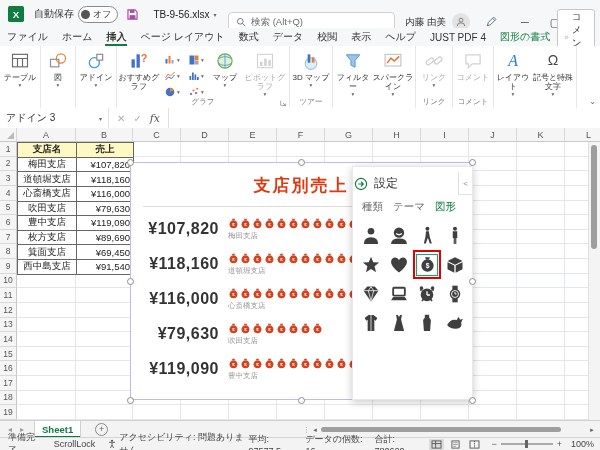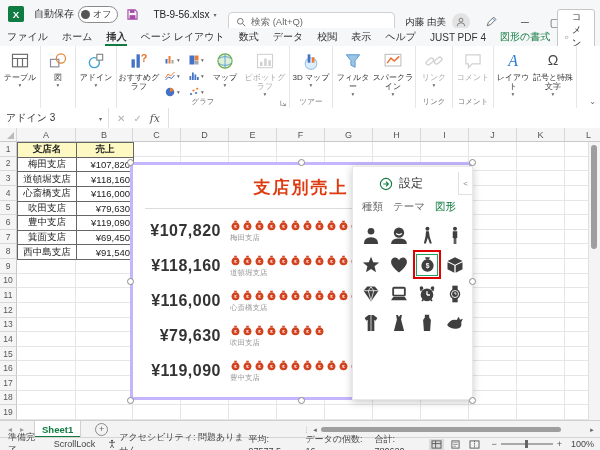--- a/index.html
+++ b/index.html
@@ -67,34 +67,34 @@
   .vline{position:absolute;top:14px;bottom:0;width:1px;background:#e4e7ea;z-index:1;}
 
   .s-table{position:absolute;left:17px;top:14px;z-index:3;border-left:1px solid #666;border-top:1px solid #666;}
   .trow{display:flex;}
   .tc{box-sizing:border-box;height:14.63px;border-right:1px solid #666;border-bottom:1px solid #666;font-size:9.5px;color:#222;display:flex;align-items:center;background:#fff;}
   .tc.c0{width:59px;justify-content:center;}
   .tc.c1{width:57px;justify-content:flex-end;padding-right:3px;}
   .trow.hdr .tc{background:#fef9c3;font-weight:bold;justify-content:center;padding-right:0;}
 
   
-  .chart{position:absolute;left:130px;top:34px;width:342px;height:238px;background:#fff;border:3px solid #c4b5fd;z-index:5;overflow:hidden;box-sizing:border-box;}
+  .chart{position:absolute;left:130px;top:34px;width:342px;height:238px;background:#fff;border:1px solid #c4b5fd;z-index:5;overflow:hidden;box-sizing:border-box;}
   .chart-title{margin-top:11px;text-align:center;font-size:17px;font-weight:bold;letter-spacing:2px;}
   .chart-sep{margin:9px 12px 0 12px;border-top:1px solid #dcdcdc;}
   .chart-rows{margin-top:4px;}
   .crow{height:35px;display:flex;align-items:center;}
   .cval{width:88px;text-align:right;font-size:16px;font-weight:bold;color:#333;letter-spacing:.5px;white-space:nowrap;}
   .cbagwrap{margin-left:9px;display:flex;flex-direction:column;justify-content:center;}
   .cbags{display:flex;gap:1px;height:14px;align-items:flex-end;}
   .ccat{font-size:7.5px;color:#999;margin-top:1px;}
   .handle{position:absolute;width:7px;height:7px;border-radius:50%;background:#fff;border:1px solid #8c8c8c;z-index:8;box-sizing:border-box;}
 
   
   .panel{position:absolute;left:352px;top:38px;width:121px;height:234px;background:#fff;z-index:6;box-shadow:0 2px 8px rgba(0,0,0,.22);border:1px solid #e8e8e8;box-sizing:border-box;}
-  .p-head{display:flex;align-items:center;gap:6px;padding:8px 0 0 26px;font-size:12px;color:#333;}
+  .p-head{display:flex;align-items:center;gap:6px;padding:8px 0 0 1px;font-size:12px;color:#333;}
   .p-collapse{position:absolute;top:5px;right:0;width:13px;height:22px;background:#fff;border-left:1px solid #e0e0e0;border-bottom:1px solid #e0e0e0;display:flex;align-items:center;justify-content:center;font-size:8px;color:#888;}
   .p-tabs{display:flex;gap:10px;padding:8px 0 0 9px;font-size:10.5px;color:#666;}
   .p-tab.active{color:#107C41;}
   .p-grid{display:grid;grid-template-columns:repeat(4,28px);grid-auto-rows:29px;margin:7px 0 0 4px;}
   .p-ic{display:flex;align-items:center;justify-content:center;position:relative;}
   .p-ic.sel{border:2px solid #e00202;}
   .p-ic.sel .inner{border:1px solid #21a366;display:flex;align-items:center;justify-content:center;width:20px;height:20px;}
 
   
   .vscroll{position:absolute;right:0;top:14px;bottom:0;width:11px;background:#f4f4f4;border-left:1px solid #e0e0e0;z-index:9;}
@@ -522,20 +522,24 @@
         </div>
         <div class="trow">
           <div class="tc c0">吹田支店</div>
           <div class="tc c1">¥79,630</div>
         </div>
         <div class="trow">
           <div class="tc c0">豊中支店</div>
           <div class="tc c1">¥119,090</div>
         </div>
         <div class="trow">
+          <div class="tc c0">枚方支店</div>
+          <div class="tc c1">¥89,690</div>
+        </div>
+        <div class="trow">
           <div class="tc c0">箕面支店</div>
           <div class="tc c1">¥69,450</div>
         </div>
         <div class="trow">
           <div class="tc c0">西中島支店</div>
           <div class="tc c1">¥91,540</div>
         </div>
       </div>
 
   <div class="chart">

